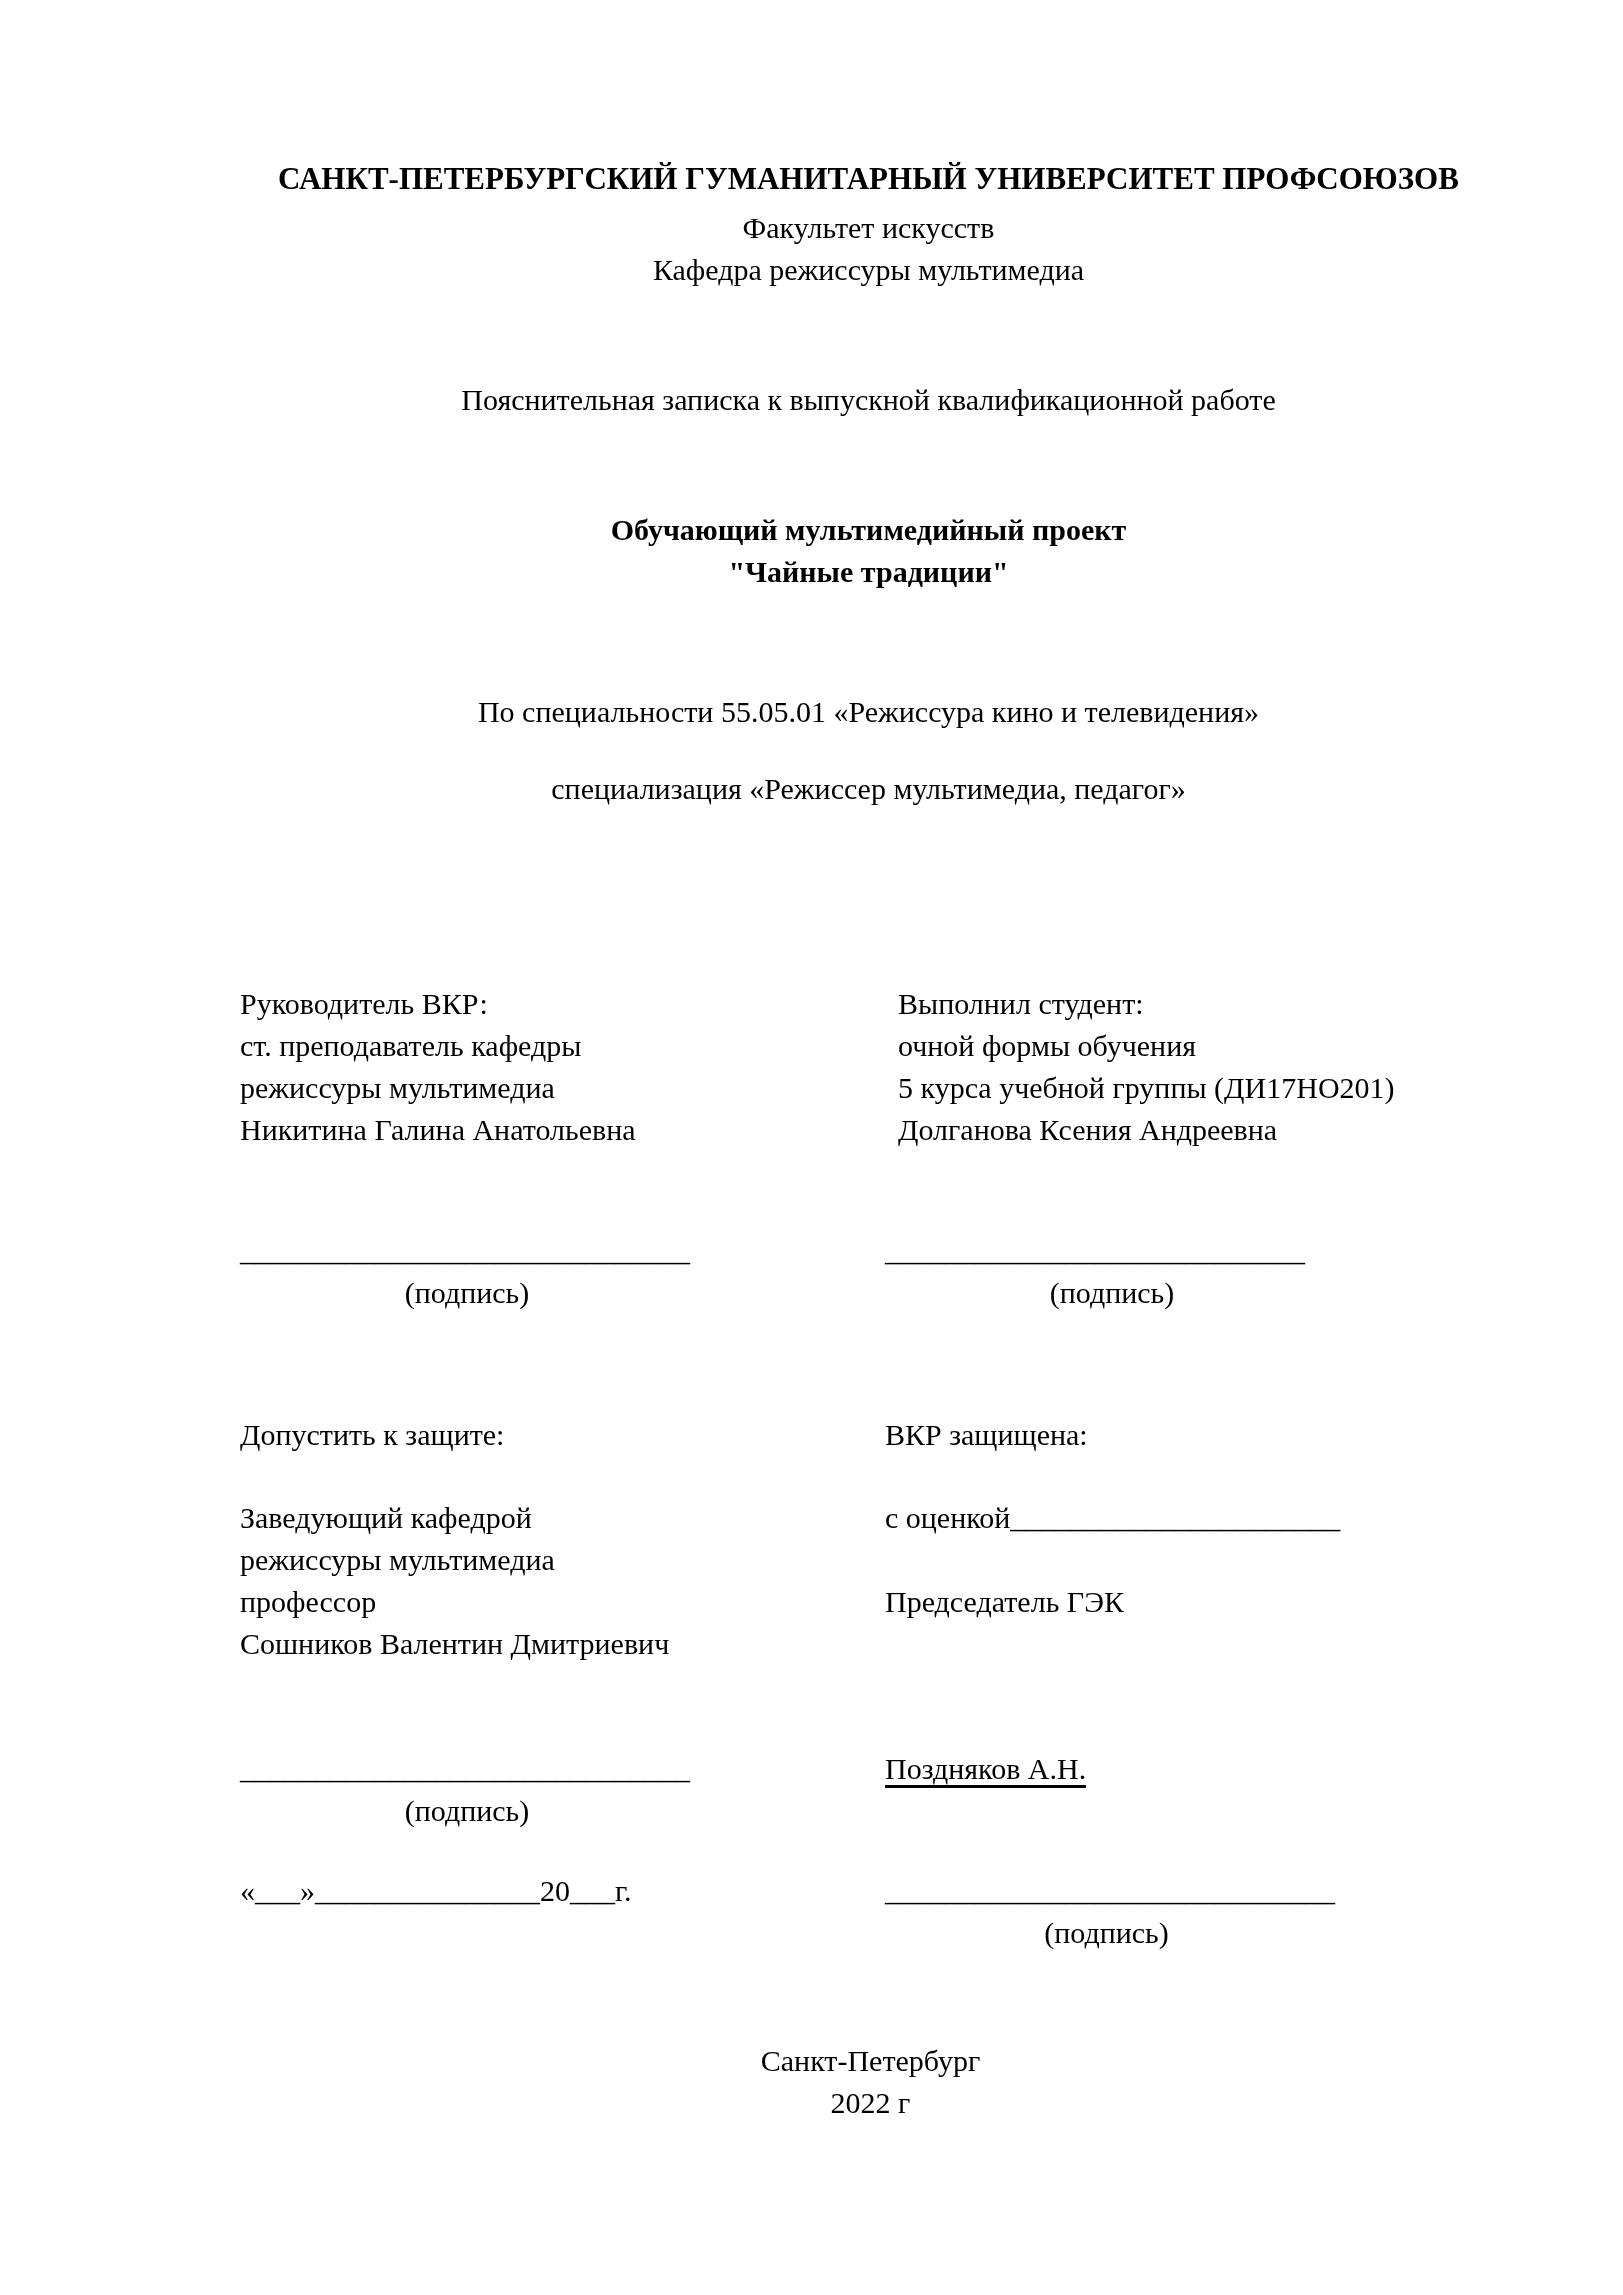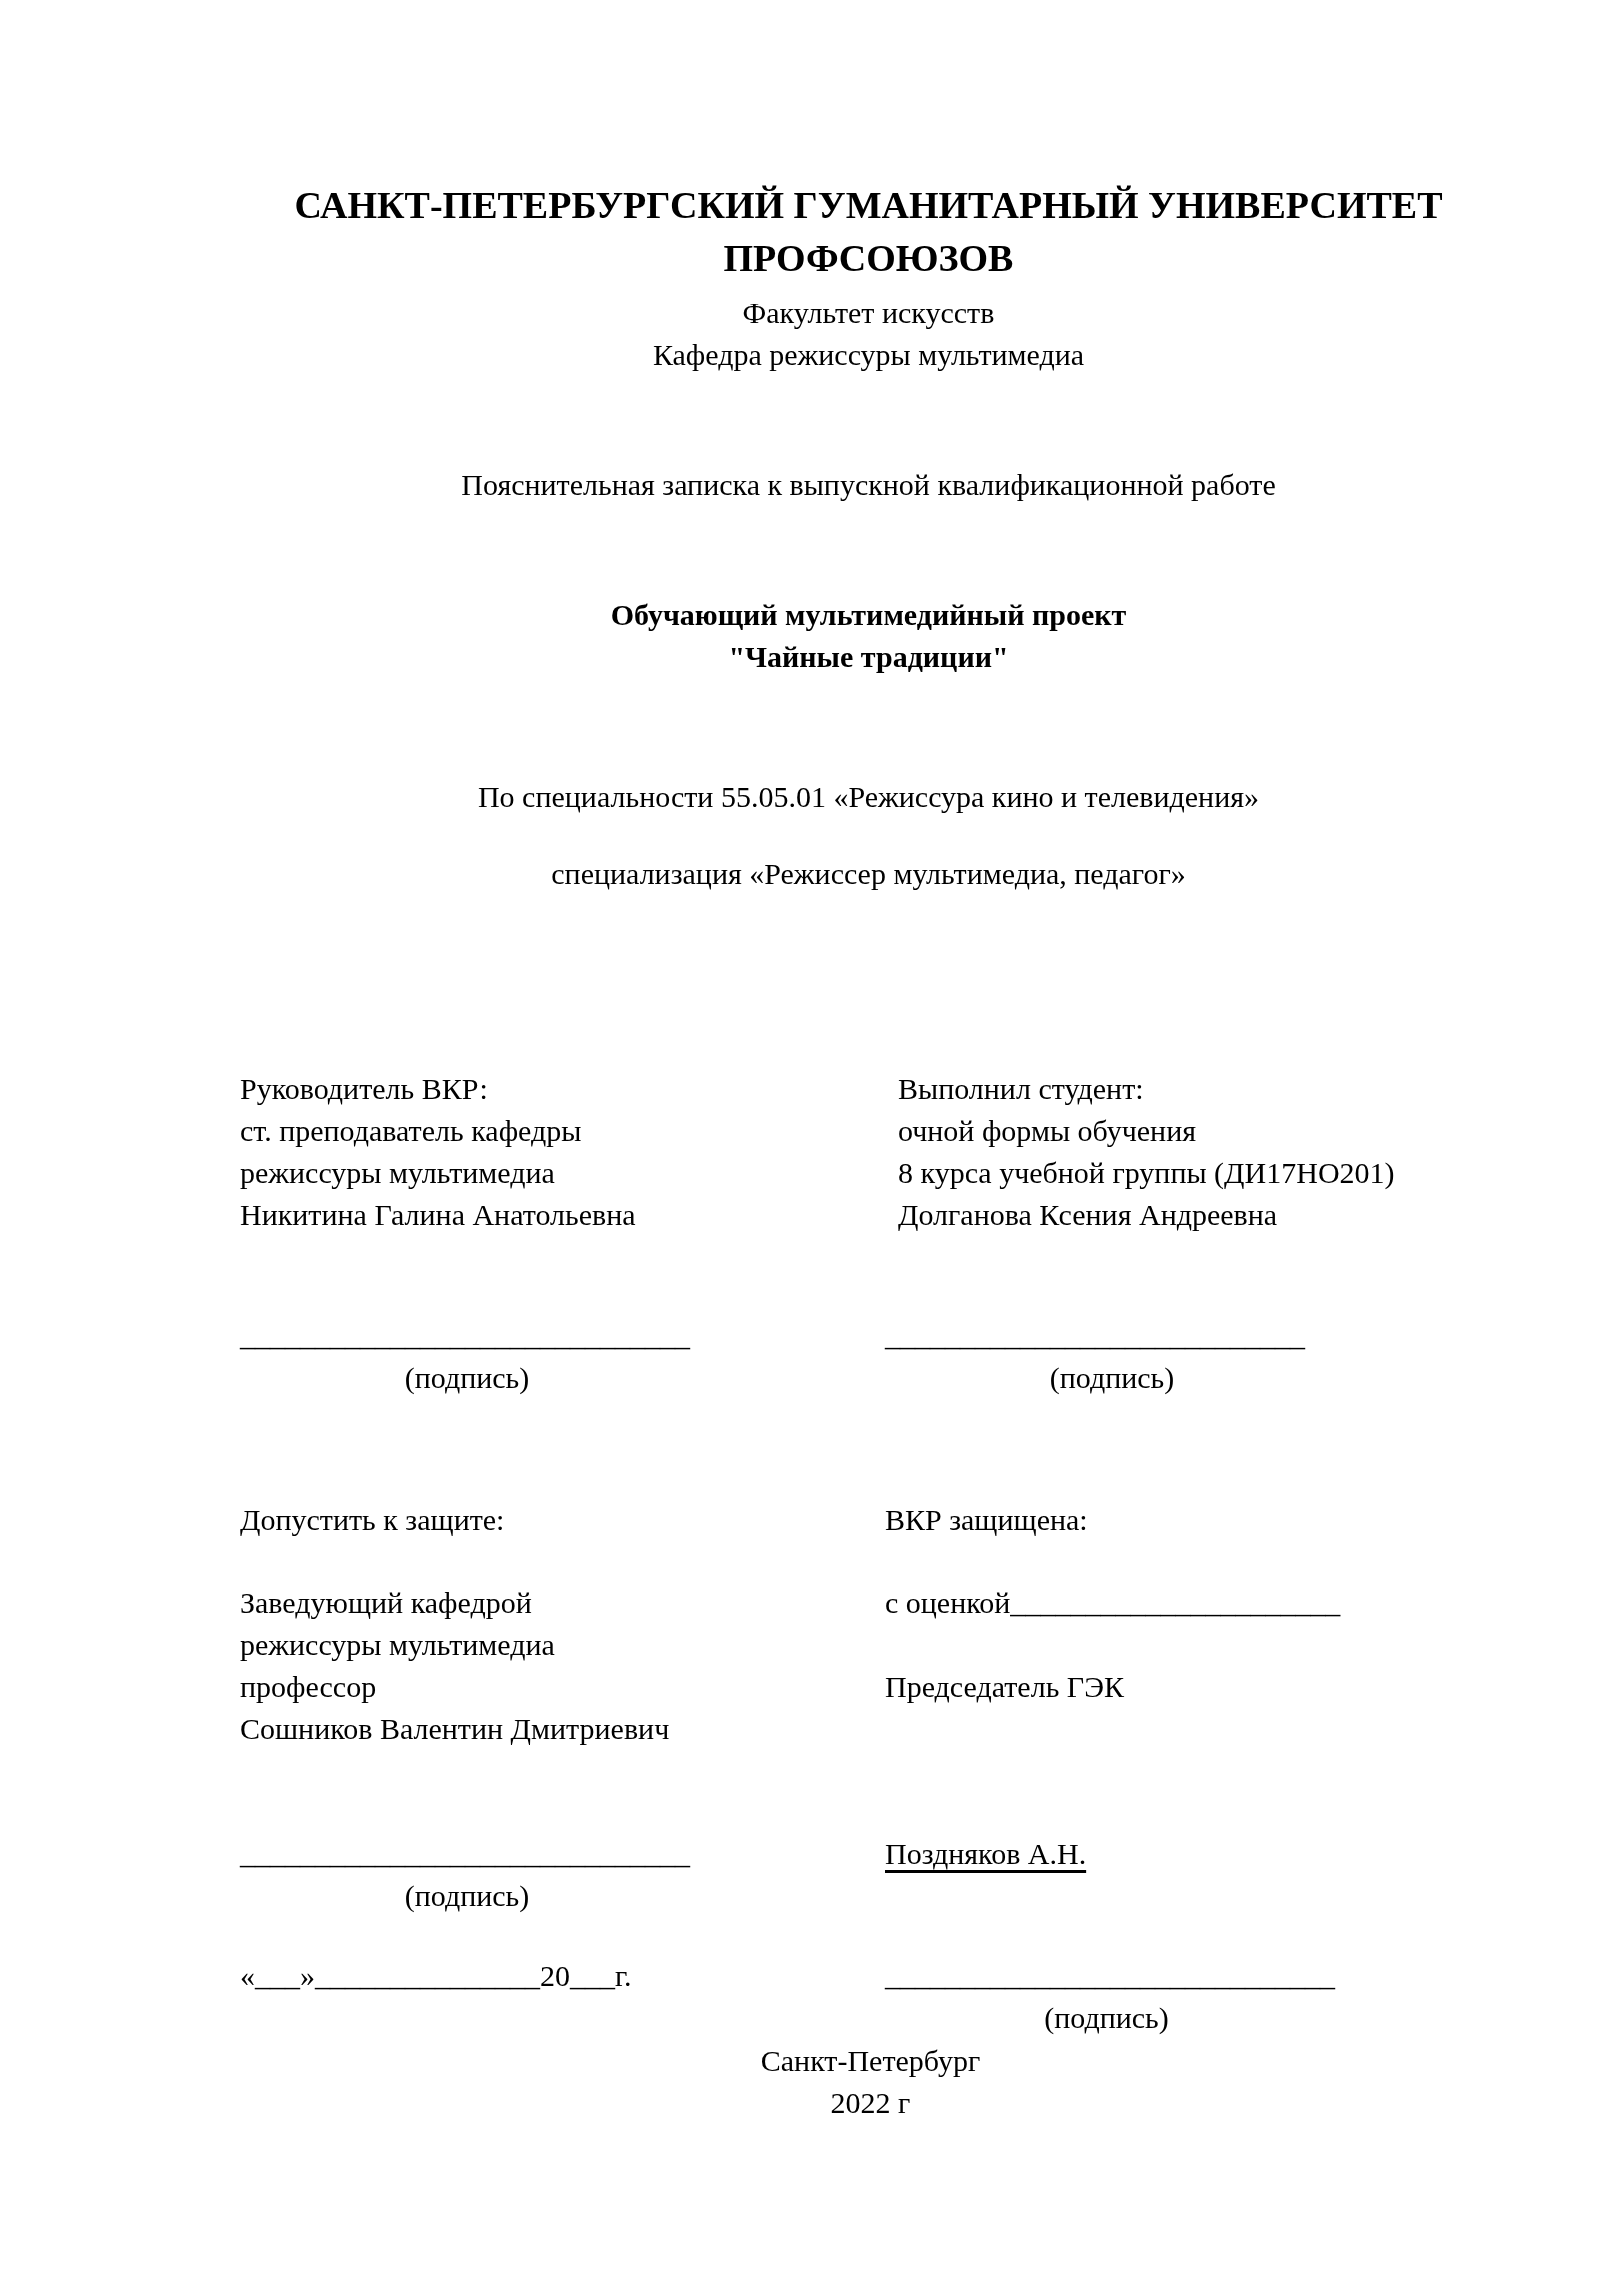--- a/index.html
+++ b/index.html
@@ -15,21 +15,21 @@
     color: #000000;
     font-family: "Liberation Serif", "DejaVu Serif", serif;
     font-size: 30px;
     line-height: 1.4;
     padding: 157px 126px 0 240px;
     position: relative;
     overflow: hidden;
   }
   .center { text-align: center; }
   .bold { font-weight: bold; }
-  .university { font-size: 38px; margin-top: 22px; }
+  .university { font-size: 31px; }
   .faculty { margin-top: 7px; }
   .doc-type { margin-top: 88px; }
   .title-block { margin-top: 88px; }
   .specialty { margin-top: 98px; }
   .specialization { margin-top: 35px; }
   .roles-row { margin-top: 173px; gap: 13px; }
   .two-col { display: flex; }
   .col-left { flex: 0 0 645px; width: 645px; }
   .col-right { flex: 1 1 auto; }
   .line { min-height: 42px; }
@@ -72,21 +72,21 @@
   <div class="two-col roles-row">
     <div class="col-left">
       <div class="line">Руководитель ВКР:</div>
       <div class="line">ст. преподаватель кафедры</div>
       <div class="line">режиссуры мультимедиа</div>
       <div class="line">Никитина Галина Анатольевна</div>
     </div>
     <div class="col-right">
       <div class="line">Выполнил студент:</div>
       <div class="line">очной формы обучения</div>
-      <div class="line">8 курса учебной группы (ДИ17НО201)</div>
+      <div class="line">5 курса учебной группы (ДИ17НО201)</div>
       <div class="line">Долганова Ксения Андреевна</div>
     </div>
   </div>
 
   <div class="two-col sig-row-1">
     <div class="col-left">
       <div class="sig-block">
         <div class="line">______________________________</div>
         <div class="line caption">(подпись)</div>
       </div>

